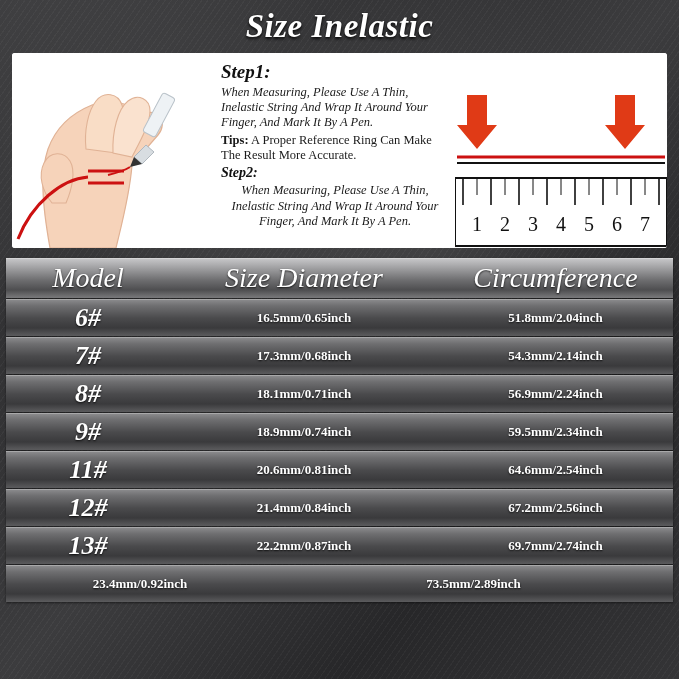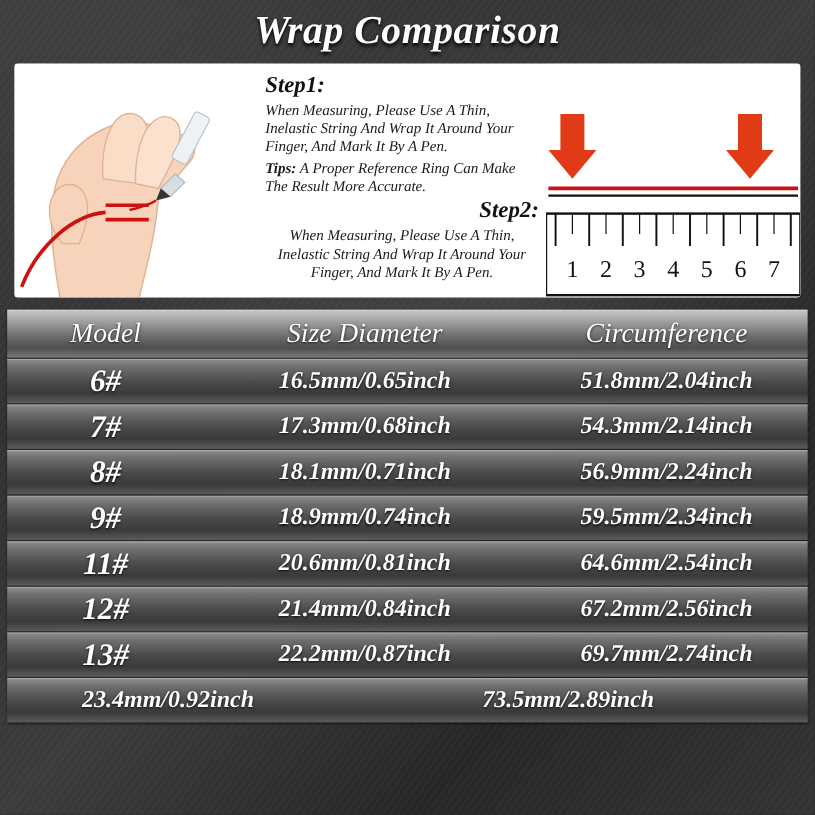--- a/index.html
+++ b/index.html
@@ -79,36 +79,35 @@
     font-style: italic;
     font-weight: bold;
     font-size: 19px;
     color: #111;
     margin: 0 0 2px 0;
   }
   .step2-head {
     font-family: "Liberation Serif", serif;
     font-style: italic;
     font-weight: bold;
-    font-size: 19px;
+    font-size: 14px;
     color: #111;
-    text-align: right;
+    text-align: left;
     margin: 2px 0 2px 0;
   }
   .step-body {
     font-family: "Liberation Serif", serif;
     font-style: italic;
     font-size: 12.5px;
     line-height: 15px;
     color: #1a1a1a;
     margin: 0;
   }
   .tips {
     font-family: "Liberation Serif", serif;
-    font-style: italic;
     font-size: 12.5px;
     line-height: 15px;
     color: #1a1a1a;
     margin: 3px 0 0 0;
   }
   .tips b {
     font-weight: bold;
   }
   .step2-body {
     font-family: "Liberation Serif", serif;
@@ -146,47 +145,46 @@
     flex: 0 0 268px;
     text-align: center;
   }
   .c-circ {
     flex: 1 1 auto;
     text-align: center;
   }
   .hdr-text {
     font-family: "Liberation Serif", serif;
     font-style: italic;
-    font-size: 23px;
+    font-size: 28px;
     color: #ffffff;
     text-shadow: 0 1px 2px rgba(0,0,0,0.8);
   }
   .cell-model {
     font-family: "Liberation Serif", serif;
     font-style: italic;
     font-weight: bold;
     font-size: 26px;
     color: #ffffff;
     text-shadow: 0 1px 2px rgba(0,0,0,0.85);
   }
   .cell-val {
     font-family: "Liberation Serif", serif;
-    font-style: italic;
-    font-weight: bold;
-    font-size: 20px;
+    font-weight: bold;
+    font-size: 13px;
     color: #ffffff;
     text-shadow: 0 1px 2px rgba(0,0,0,0.85);
   }
 </style>
 </head>
 <body>
 
 <div id="page">
 
-  <div class="title">Wrap Comparison</div>
+  <div class="title">Size Inelastic</div>
 
   <div class="step-panel">
 
     <div class="hand-col">
       <svg width="205" height="195" viewBox="0 0 205 195">
         <rect x="0" y="0" width="205" height="195" fill="#ffffff"></rect>
 
         <g>
           <path d="M38 195 C30 150 28 120 36 96 C44 74 60 60 80 52 C96 46 110 48 122 56 L128 64
                    C134 58 142 58 147 63 C152 68 151 76 146 82 L120 112 C118 140 110 170 104 195 Z" fill="#f6d3ba" stroke="#e0b295" stroke-width="1.2"></path>

